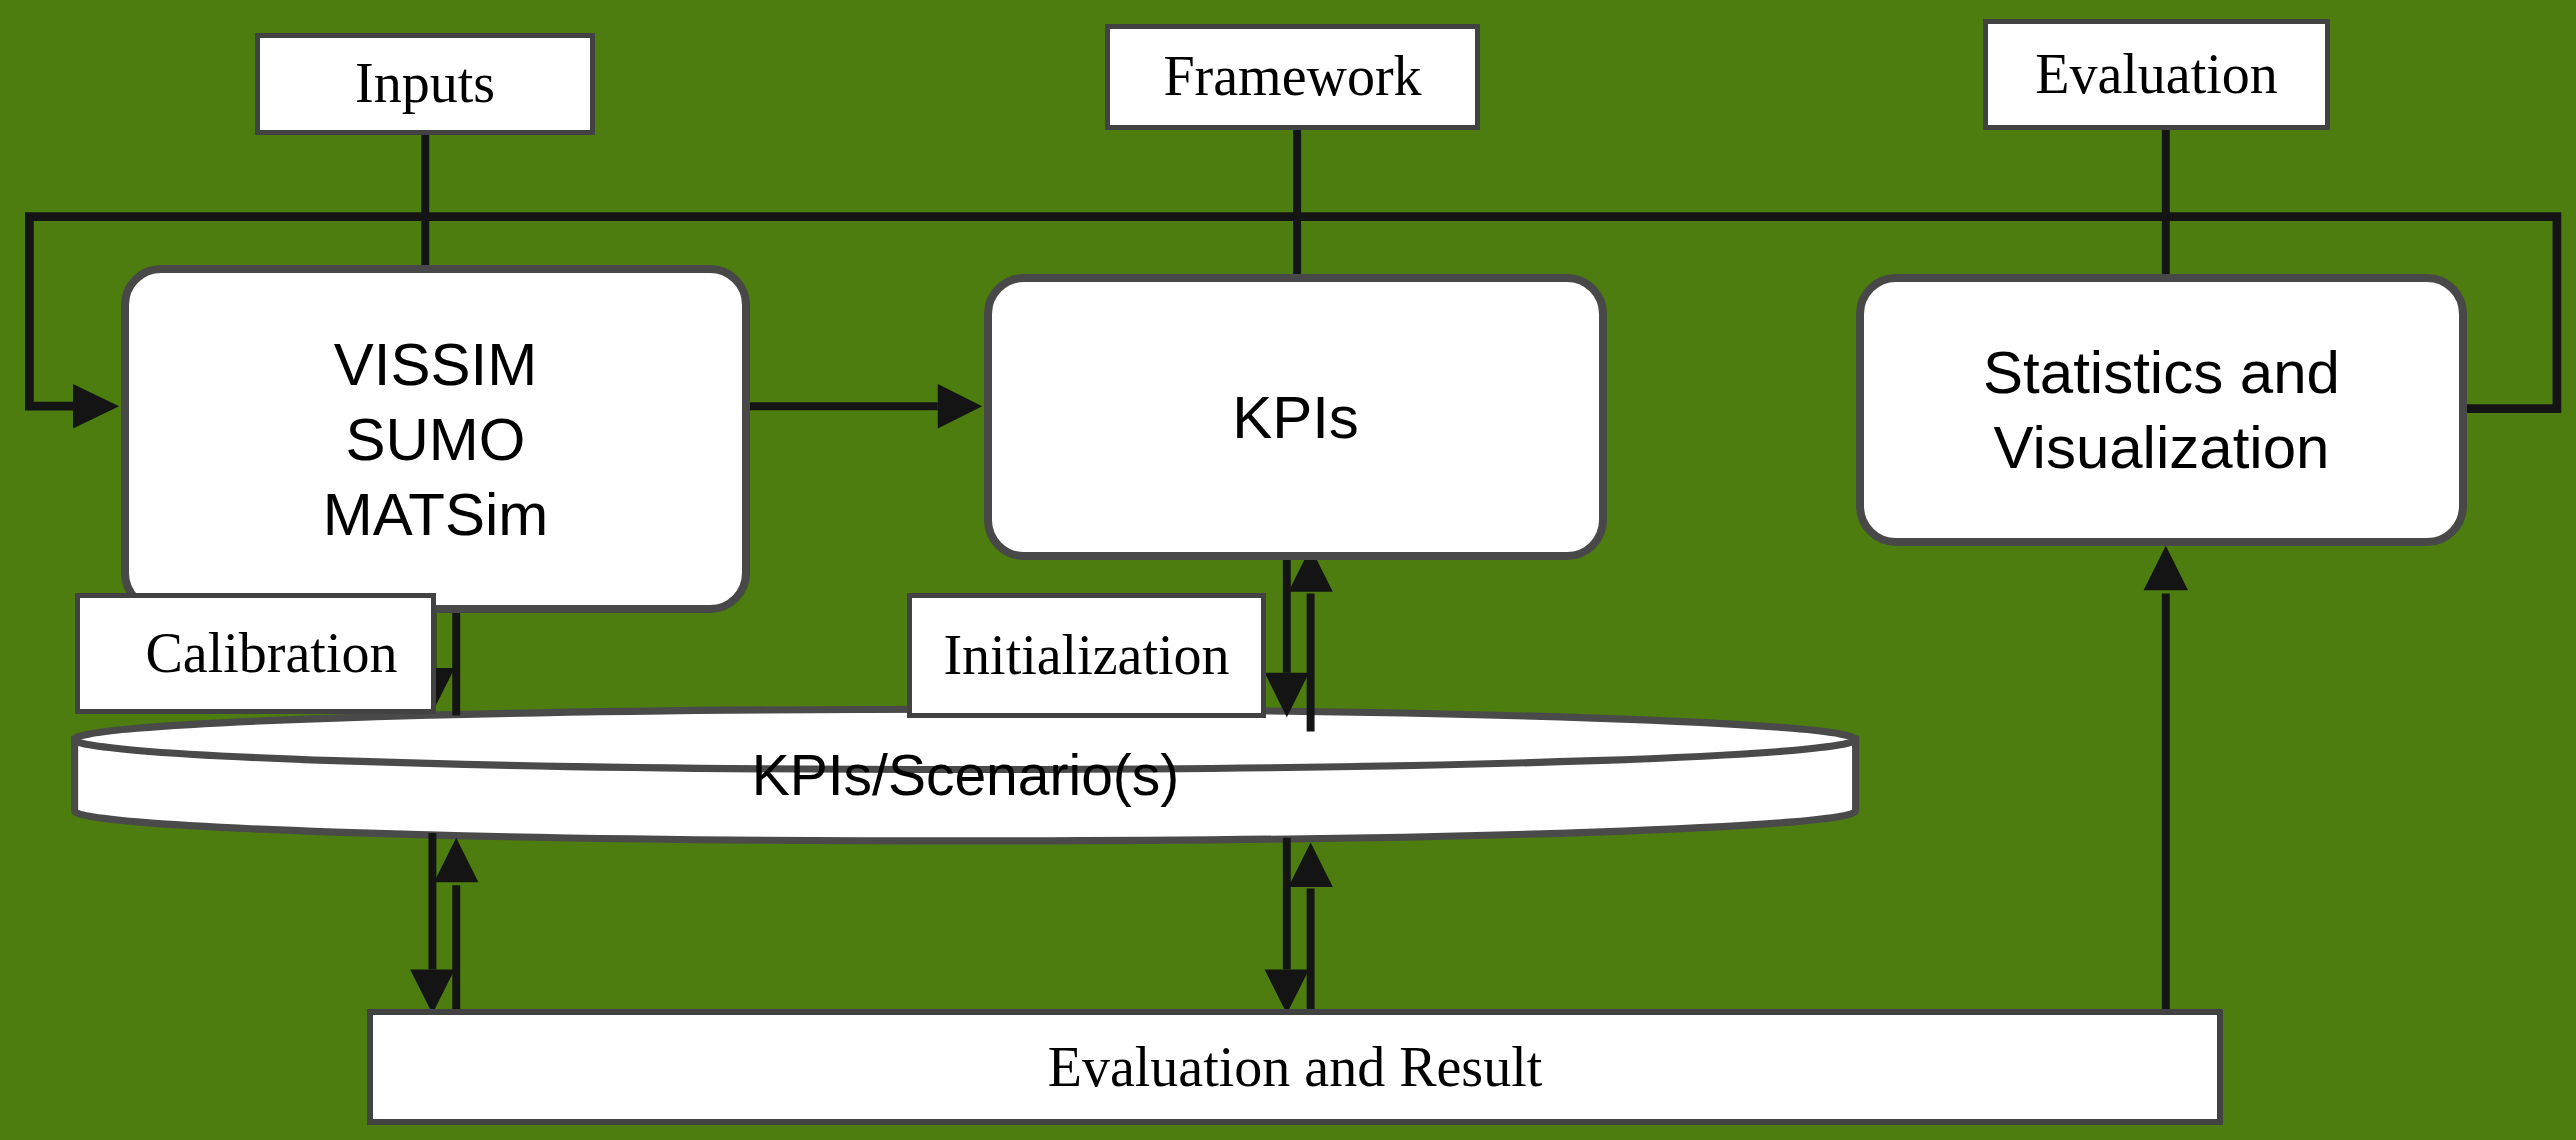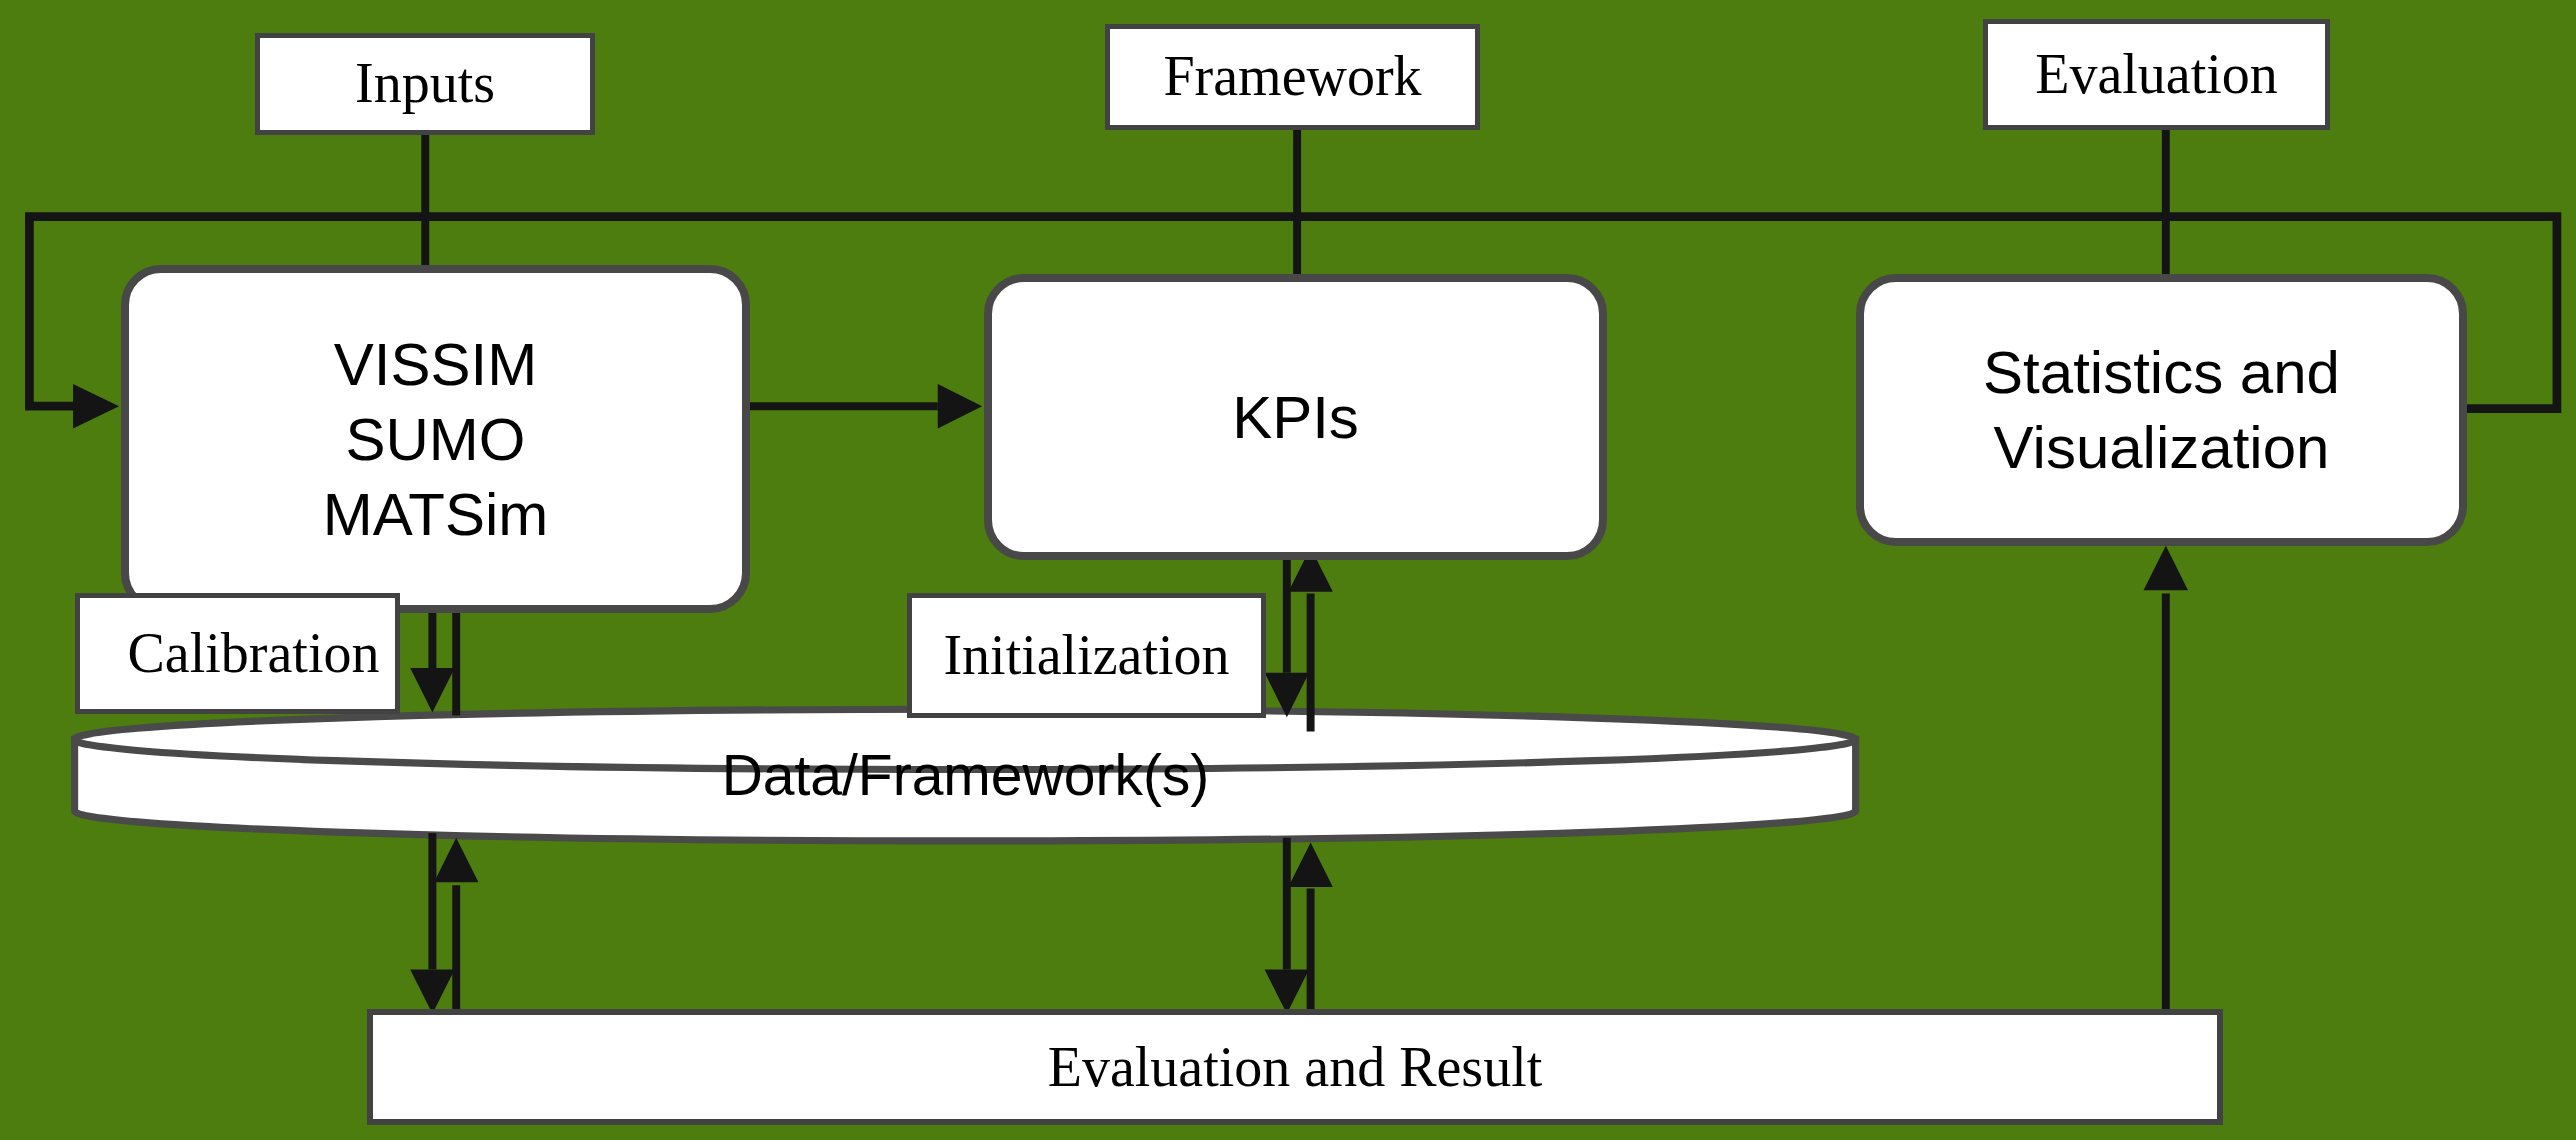--- a/index.html
+++ b/index.html
@@ -176,28 +176,28 @@
 
   <div class="box rounded-node" style="left:984px; top:274px; width:623px; height:286px;">
     <span>KPIs</span>
   </div>
 
   <div class="box rounded-node" style="left:1856px; top:274px; width:611px; height:272px;">
     <span>Statistics and
 Visualization</span>
   </div>
 
-  <div class="box plain-label" style="left:75px; top:593px; width:325px; height:121px;padding-left:32px;">
+  <div class="box plain-label" style="left:75px; top:593px; width:361px; height:121px;padding-left:32px;">
     <span>Calibration</span>
   </div>
 
   <div class="box plain-label" style="left:907px; top:593px; width:359px; height:125px;">
     <span>Initialization</span>
   </div>
 
-  <div class="cyl-label" style="left:75px; top:731px; width:1781px; height:87px;">Data/Framework(s)</div>
+  <div class="cyl-label" style="left:75px; top:731px; width:1781px; height:87px;">KPIs/Scenario(s)</div>
 
   <div class="box wide-box" style="left:367px; top:1009px; width:1856px; height:116px;">
     <span>Evaluation and Result</span>
   </div>
 
 </div>
 
 
 </body></html>

